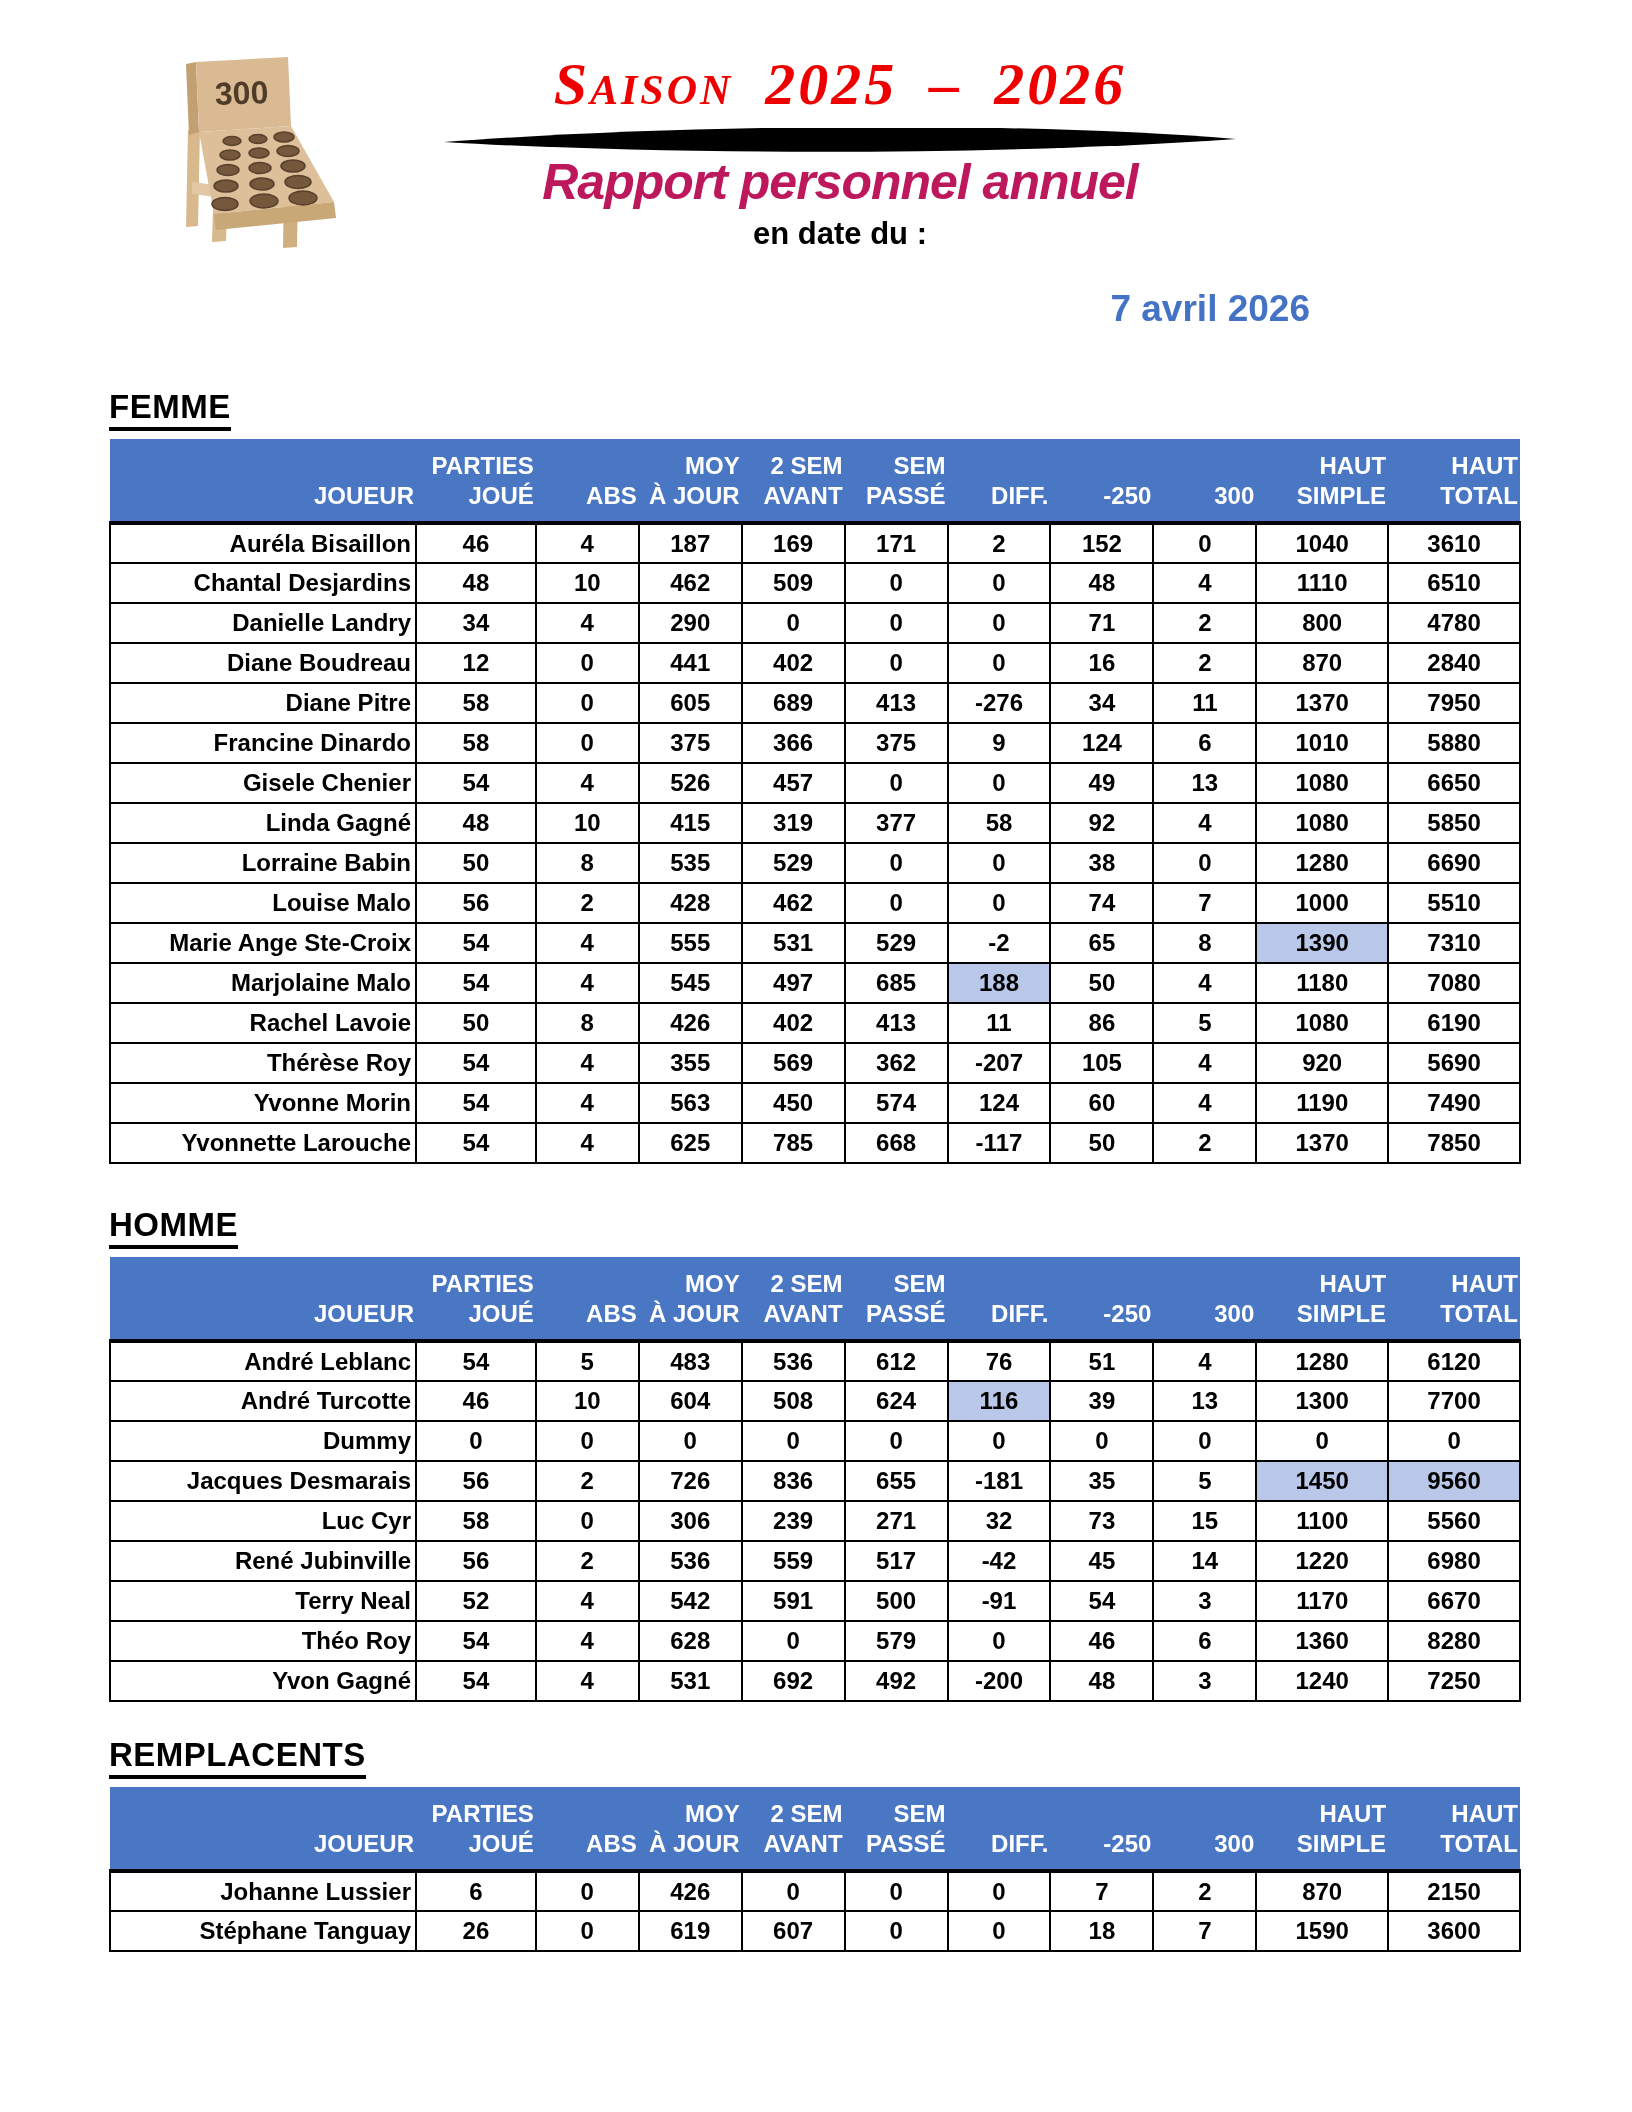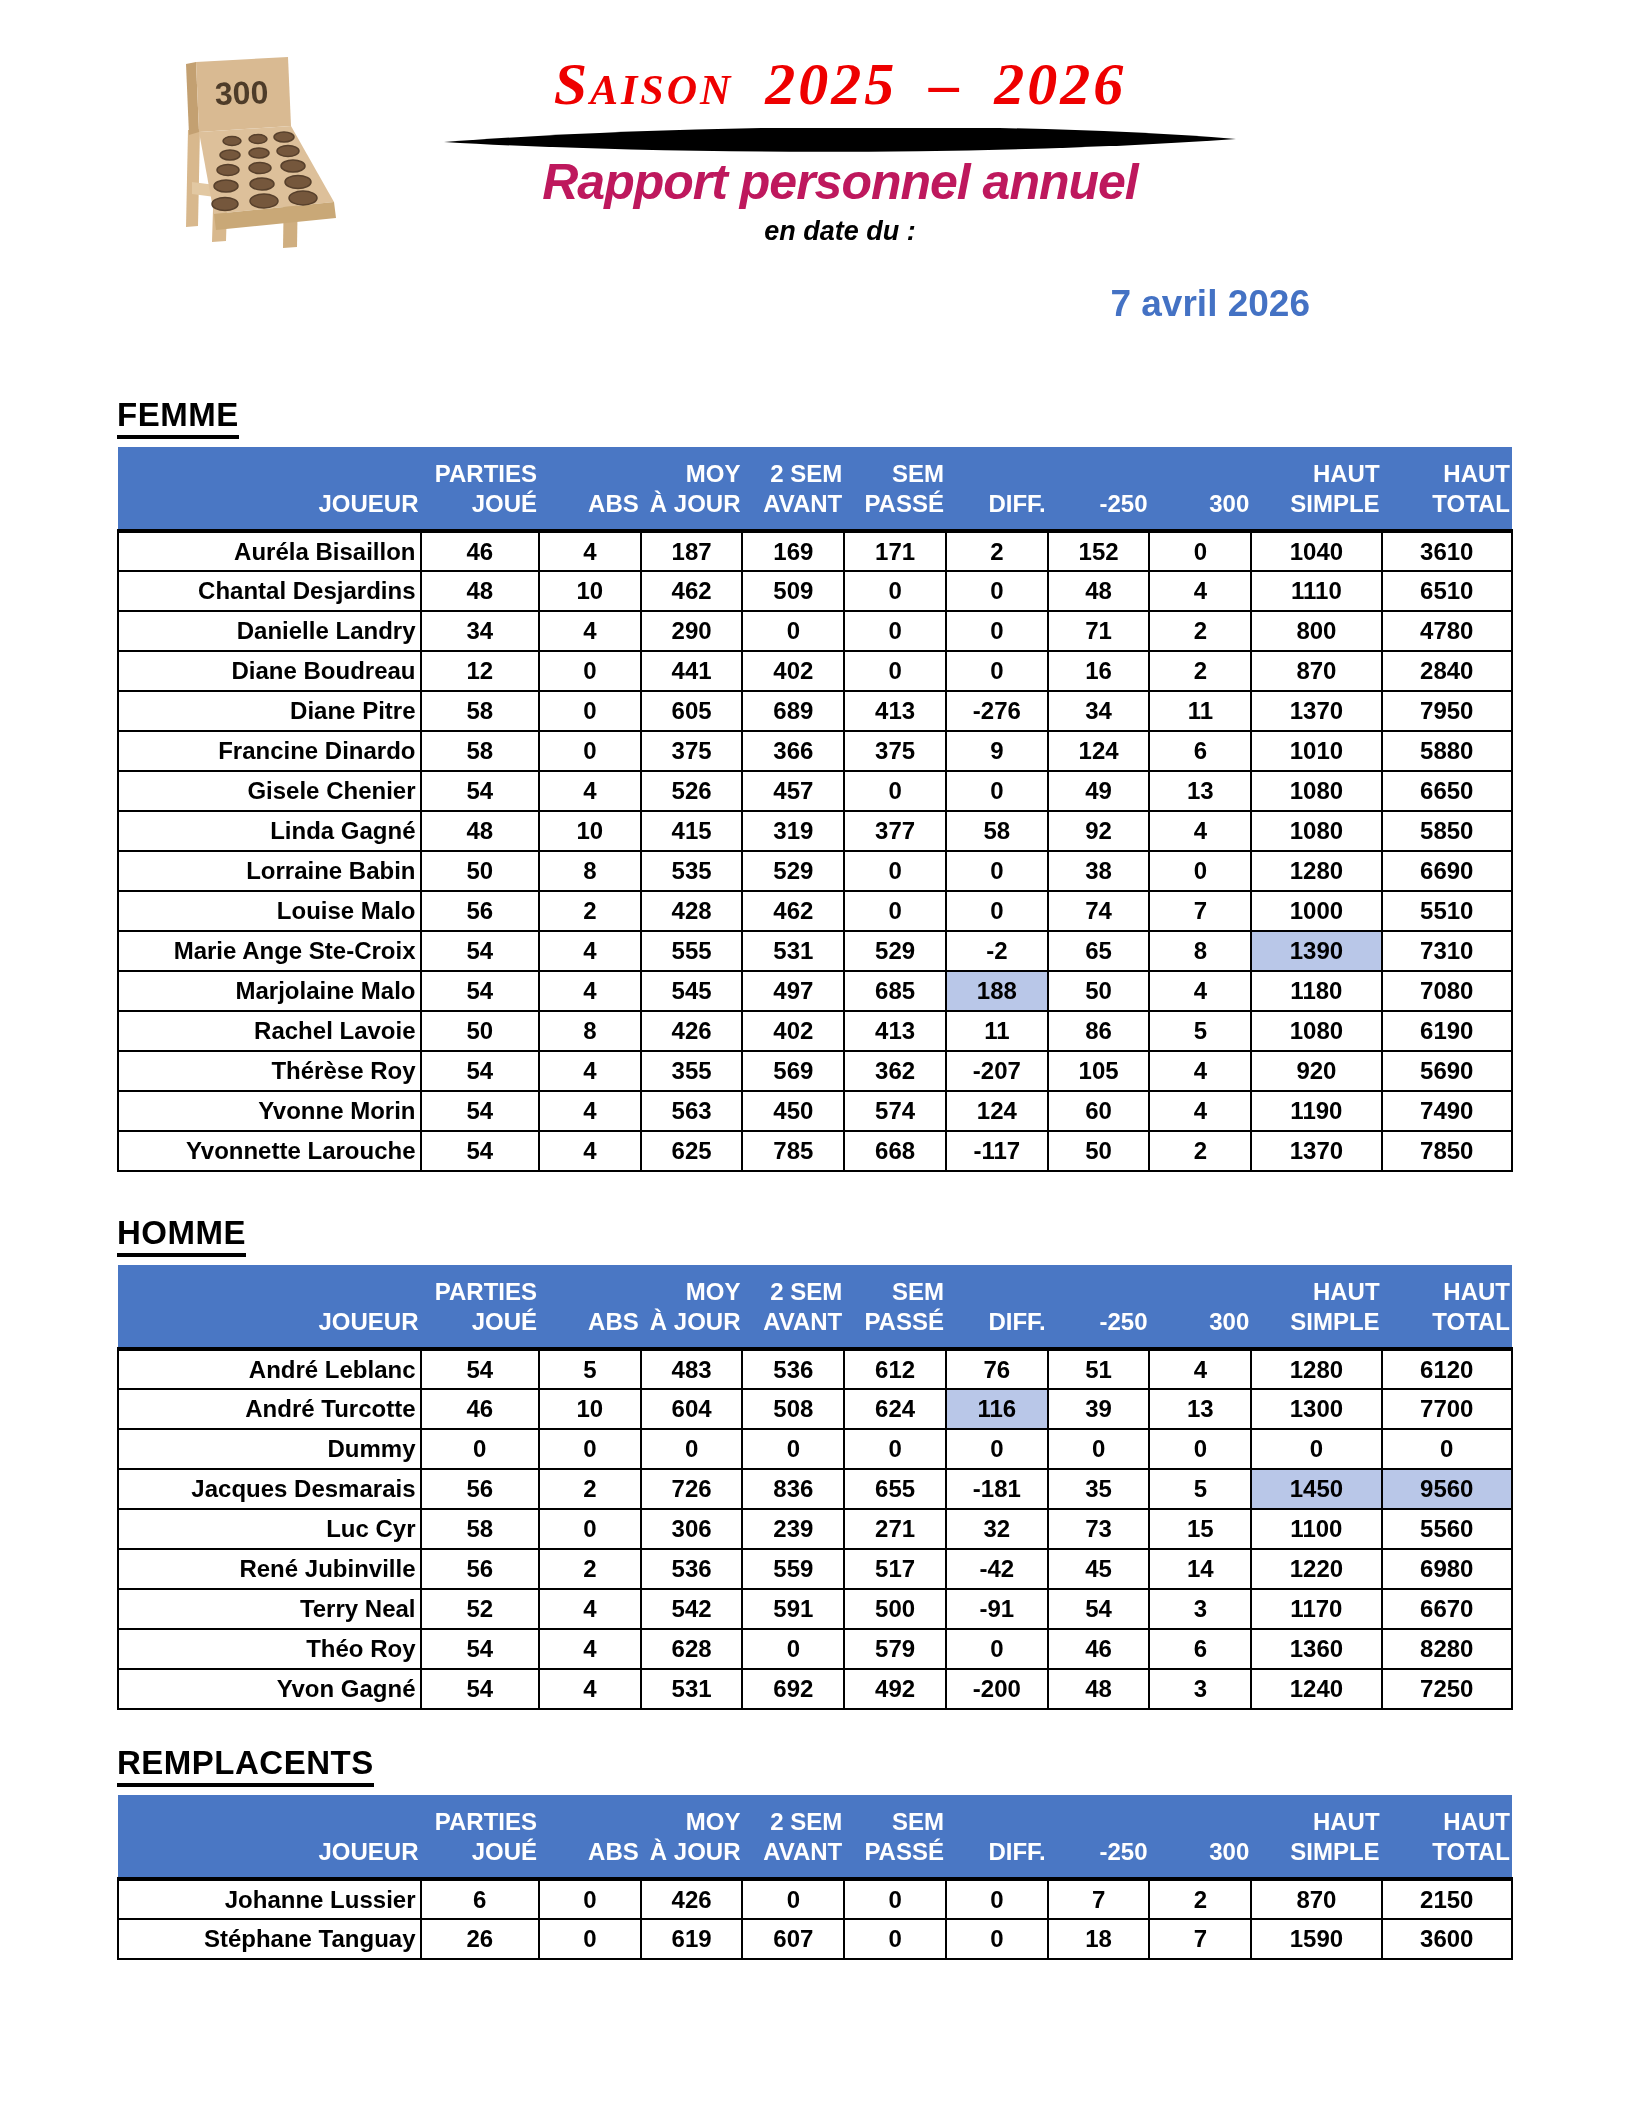--- a/index.html
+++ b/index.html
@@ -29,25 +29,25 @@
     font-size:60px;line-height:1.0;
     letter-spacing:3px;word-spacing:14px;
     color:var(--title-red);
     margin:6px;
   }
   .swoosh{display:block;margin:14px auto 0;}
   .report-title{
     font-size:50px;font-weight:bold;font-style:italic;
     color:#be185d;margin:2px 0 0 0;line-height:1.05;letter-spacing:-1px;
   }
-  .date-label{font-size:27px;font-weight:bold;color:#000;margin-top:8px;line-height:1.1;font-style:italic;}
+  .date-label{font-size:31px;font-weight:bold;color:#000;margin-top:8px;line-height:1.1;}
   .date-value{font-size:37px;font-weight:bold;color:var(--date-blue);margin-top:38px;line-height:1.1;text-align:right;}
   
   .content{position:absolute;left:105px;top:384px;width:1420px;}
-  .table-section{margin:12px;}
+  .table-section{margin:4px;}
   .table-section + .table-section{margin-top:42px;}
   .table-section.rempl{margin-top:34px;}
   .section-title{
     display:inline-block;
     font-size:33px;font-weight:bold;color:#000;
     border-bottom:4px solid #000;
     padding-bottom:1px;margin:0 0 8px 0;
     letter-spacing:.5px;
   }
   table.stats-table{width:100%;border-collapse:collapse;table-layout:fixed;}

